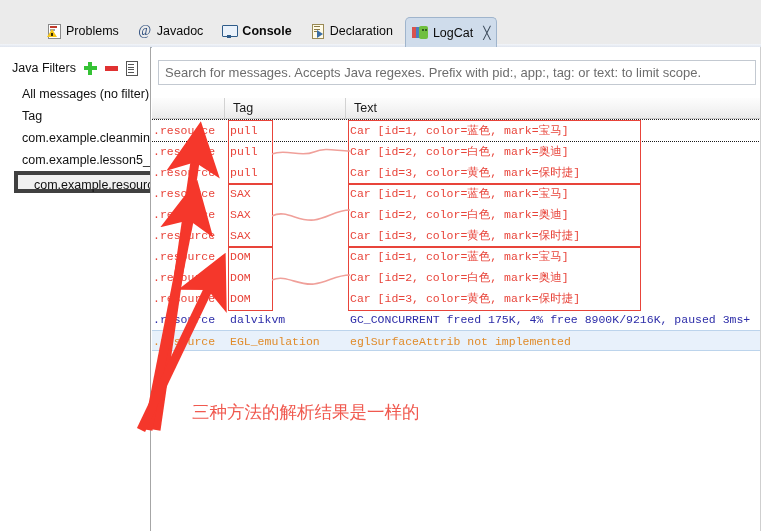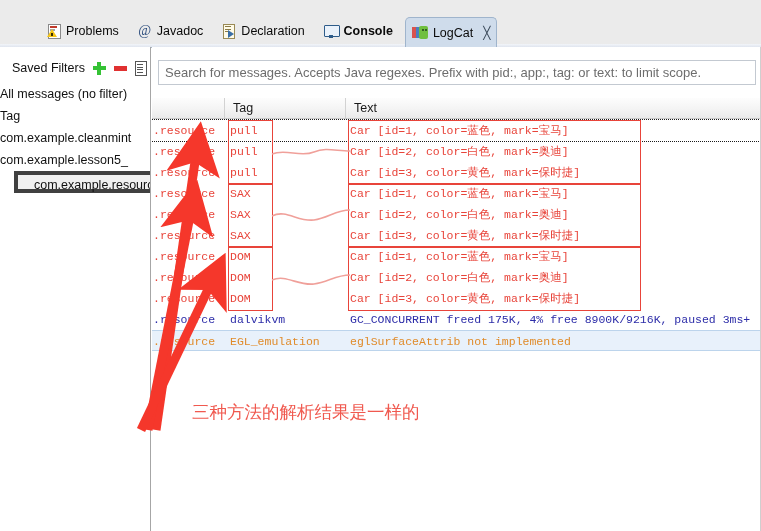--- a/index.html
+++ b/index.html
@@ -100,21 +100,21 @@
   .ic-plus .h{position:absolute;left:0;top:4.5px;width:13px;height:4px;background:#35c235;}
   .ic-plus .v{position:absolute;left:4.5px;top:0;width:4px;height:13px;background:#35c235;}
   .ic-minus { width:13px;height:5px; background:#e03131; }
   .ic-edit { width:12px;height:14px; }
   .ic-edit .sh{position:absolute;left:0;top:0;width:10px;height:13px;background:#fff;border:1px solid #555;}
   .ic-edit .ln{position:absolute;left:2px;width:6px;height:1px;background:#555;}
 
   .filter-list { position:absolute; left:0; top:36px; width:151px; }
   .filter-item {
     height:22px; line-height:22px;
-    font-size:12.5px; color:#111;
+    padding-left:22px; font-size:12.5px; color:#111;
     white-space:nowrap; box-sizing:border-box;
   }
   .filter-item.selected {
     background:#f0f0f0;
     border:4px solid #404040;
     margin-left:14px; padding-left:16px;
     width:152px;
     height:22px; line-height:20px;
   }
 
@@ -202,57 +202,57 @@
             <span class="warnd"></span>
         </span>
         <span>Problems</span>
       </div>
 
       <div class="tab inactive" style="margin-left:4px;">
         <span class="ic ic-at">@</span>
         <span>Javadoc</span>
       </div>
 
+      <div class="tab inactive bold" style="margin-left:4px;">
+        <span class="ic ic-console">
+          <span class="scr"></span>
+            <span class="stand"></span>
+        </span>
+        <span>Console</span>
+      </div>
+
       <div class="tab inactive" style="margin-left:4px;">
         <span class="ic ic-decl">
           <span class="sheet"></span>
             <span class="l1"></span>
             <span class="l2"></span>
             <span class="l3"></span>
             <span class="arr"></span>
         </span>
         <span>Declaration</span>
       </div>
 
-      <div class="tab inactive bold" style="margin-left:4px;">
-        <span class="ic ic-console">
-          <span class="scr"></span>
-            <span class="stand"></span>
-        </span>
-        <span>Console</span>
-      </div>
-
       <div class="tab active" style="margin-left:4px;">
         <span class="ic ic-logcat">
           <span class="a"></span>
             <span class="b"></span>
             <span class="c"></span>
             <span class="d"></span>
             <span class="e"></span>
         </span>
         <span>LogCat</span>
         <span class="tab-close">╳</span>
       </div>
 
     </div>
   </div>
 
   <div class="left-panel">
     <div class="filters-head">
-      <span class="filters-title">Saved Filters</span>
+      <span class="filters-title">Java Filters</span>
       <span class="filt-icons">
         <span class="ic ic-plus">
             <span class="h"></span>
             <span class="v"></span>
           </span>
         <span class="ic ic-minus"></span>
         <span class="ic ic-edit">
           <span class="sh"></span>
           <span class="ln" style="top:3px"></span>
             <span class="ln" style="top:5.5px"></span>

